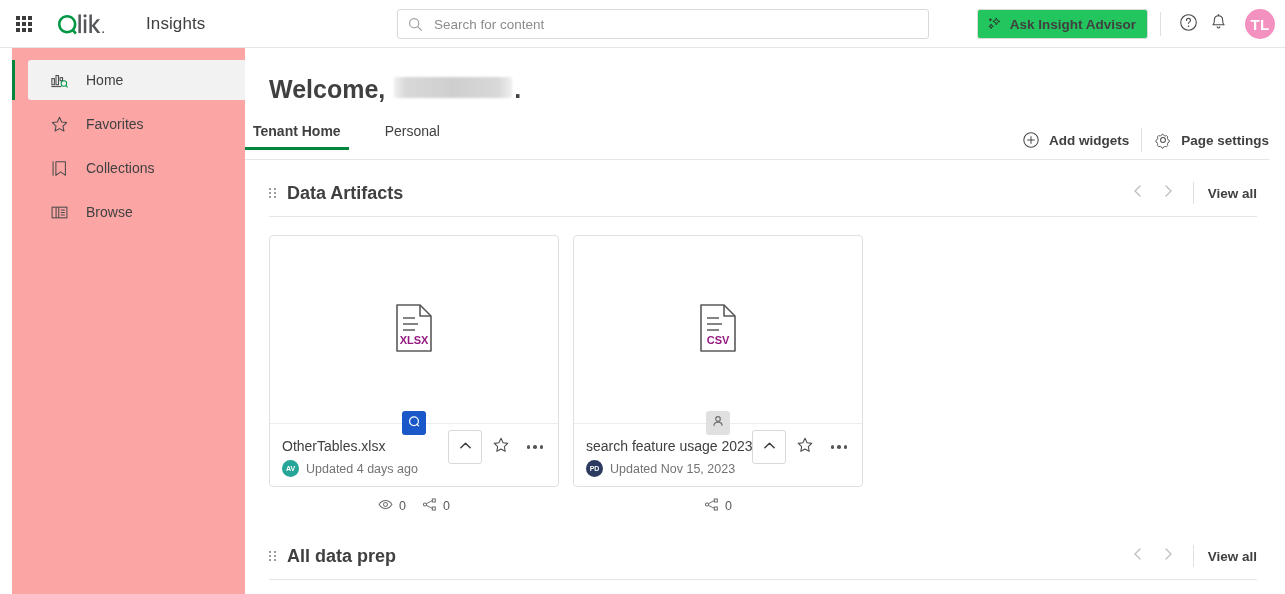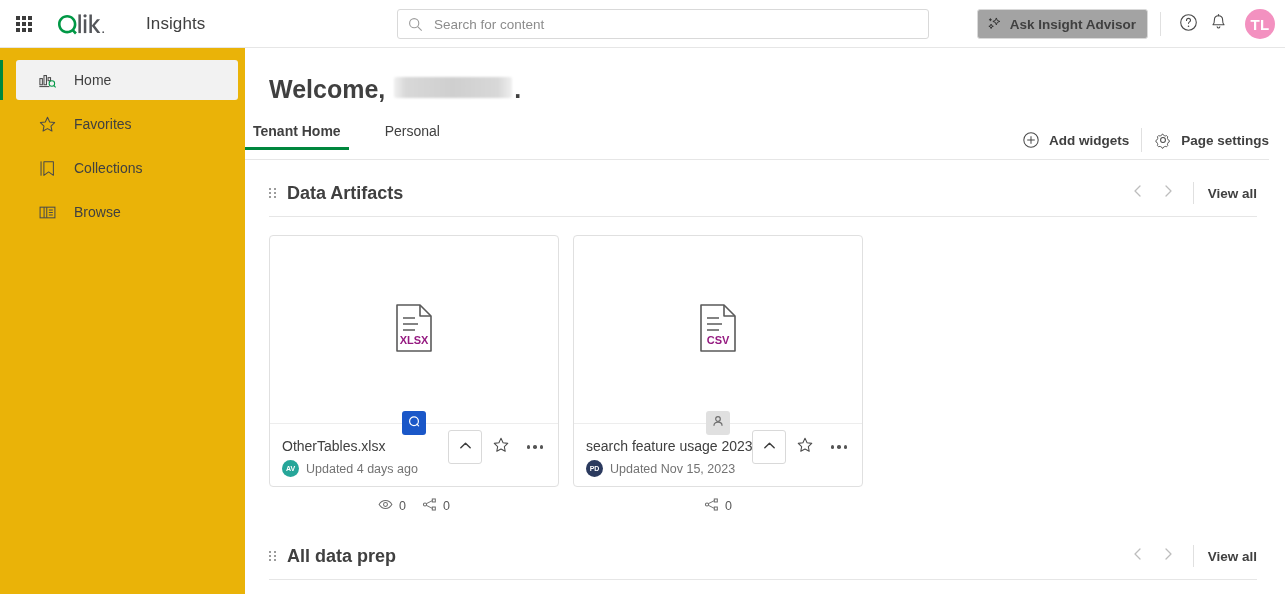--- a/index.html
+++ b/index.html
@@ -58,45 +58,45 @@
     font-size: 13.5px; color: #595959; width: 100%;
   }
   .search-input::placeholder { color: #8c8c8c; }
 
   .topright {
     position: absolute; right: 10px; top: 0; height: 48px;
     display: flex; align-items: center; gap: 0;
   }
   .advisor-btn {
     height: 30px; border: 1px solid #d9d9d9; border-radius: 3px;
-    background: #a3a3a3; display: flex; align-items: center;
+    background: #22c55e; display: flex; align-items: center;
     padding: 0 11px 0 9px; cursor: pointer;
     font-size: 13.5px; color: #404040; font-weight: 700;
     white-space: nowrap;
   }
   .advisor-btn .sparkle { margin-right: 7px; display: flex; }
   .vsep { width: 1px; height: 24px; background: #e0e0e0; margin: 0 12px; }
   .icon-btn {
     width: 30px; height: 30px; display: flex;
     align-items: center; justify-content: center; cursor: pointer;
   }
   .avatar-top {
     width: 30px; height: 30px; border-radius: 50%;
     background: #f391c0; color: #ffffff;
     display: flex; align-items: center; justify-content: center;
     font-size: 15px; font-weight: 700; margin-left: 12px;
     cursor: pointer; letter-spacing: .3px;
   }
 
   
   .sidebar {
-    position: absolute; left: 0; top: 48px;
+    position: absolute; left: 12px; top: 48px;
     width: 260px; height: 546px;
-    background: #eab308;
-    border-right: 4px solid #84cc16;
+    background: #fca5a5;
+    border-right: 2px solid #84cc16;
     padding-top: 12px;
   }
   .nav-item {
     position: relative;
     height: 40px; margin: 0 18px 4px 16px;
     display: flex; align-items: center;
     border-radius: 3px; cursor: pointer;
     padding-left: 20px;
     font-size: 14px; color: #404040;
   }

